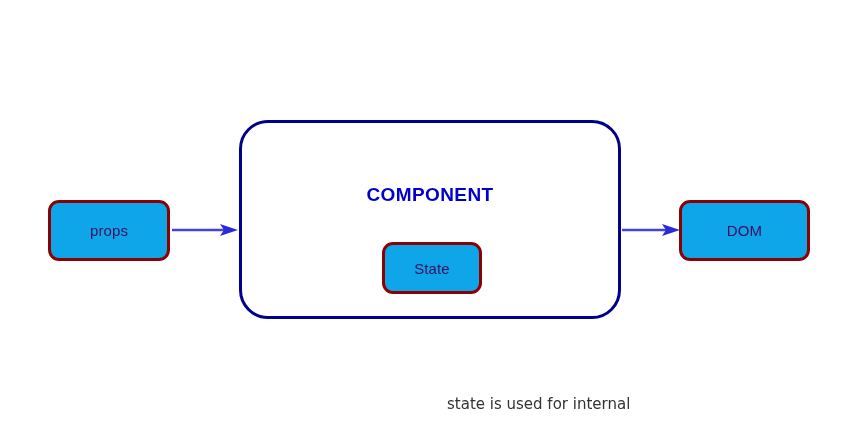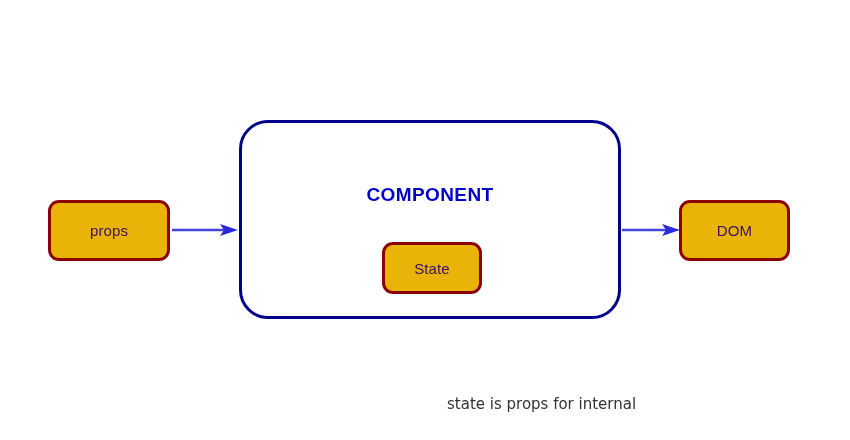--- a/index.html
+++ b/index.html
@@ -18,21 +18,21 @@
     font-family: "Liberation Sans", sans-serif;
   }
 
   
   .node {
     position: absolute;
     box-sizing: border-box;
     display: flex;
     align-items: center;
     justify-content: center;
-    background: #eab308;
+    background: #0ea5e9;
   }
 
   .node-io {
     border: 3px solid #8B0000;
     border-radius: 11px;
   }
 
   .node-io .node-label {
     font-family: "Liberation Sans", sans-serif;
     font-size: 15px;
@@ -46,21 +46,21 @@
     left: 48px;
     top: 200px;
     width: 122px;
     height: 61px;
   }
 
   
   #dom-node {
     left: 679px;
     top: 200px;
-    width: 111px;
+    width: 131px;
     height: 61px;
   }
 
   
   #component-node {
     position: absolute;
     left: 239px;
     top: 120px;
     width: 382px;
     height: 199px;
@@ -157,17 +157,17 @@
       <line x1="0" y1="7" x2="46" y2="7" stroke="#4444DD" stroke-width="2.4"></line>
       <polygon points="40,1 58,7 40,13 44,7" fill="#2A2AD8"></polygon>
     </svg>
   </div>
 
   <div class="node node-io" id="dom-node">
     <span class="node-label">DOM</span>
   </div>
 
   <div id="caption">
-    <div>state is props for internal</div>
+    <div>state is used for internal</div>
     
   </div>
 
 </div>
 
 </body></html>

